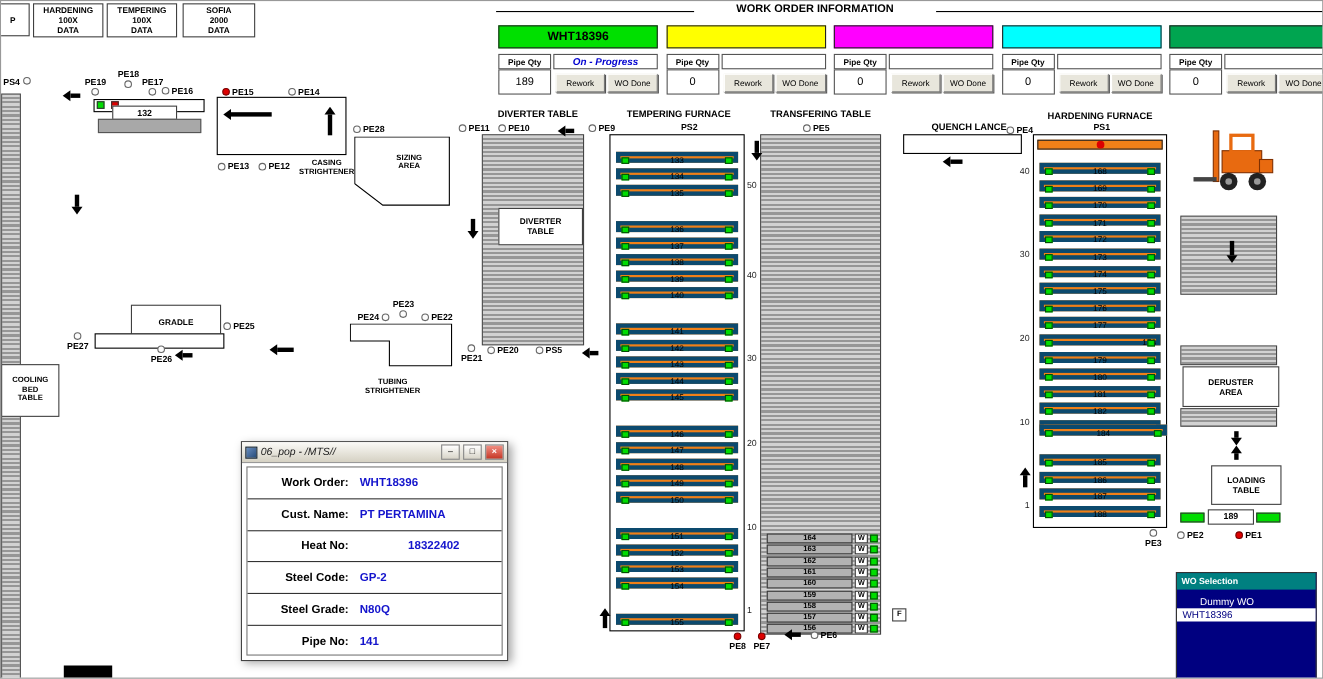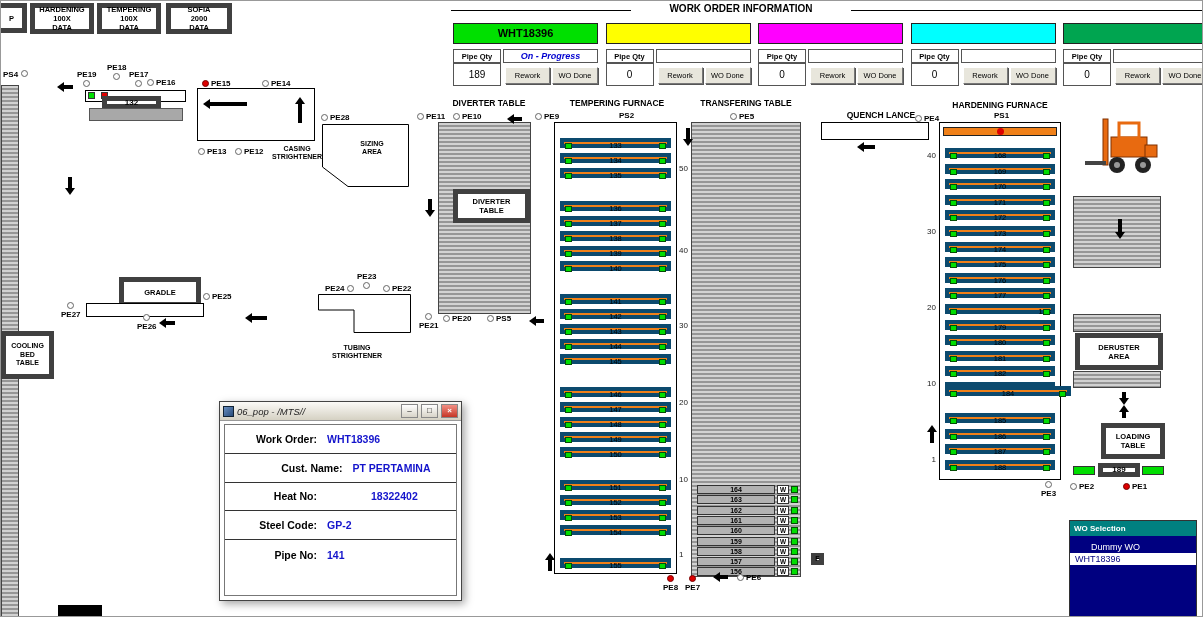--- a/index.html
+++ b/index.html
@@ -1,19 +1,19 @@
 <!DOCTYPE html>
 <html style="--orange: #f08018; --green: #00dd00; --red: #dd0000;"><head>
 <meta charset="utf-8">
 <style>
   *{box-sizing:border-box;margin:0;padding:0}
   body{background:#e8e8e8;font-family:"Liberation Sans",sans-serif}
   #root{position:relative;width:1203px;height:617px;background:#fff;overflow:hidden;border:1px solid #999;font-family:"Liberation Sans",sans-serif}
   .box{position:absolute;background:#fff;border:1px solid #000}
-  .lblbox{position:absolute;background:#fff;border:5px solid #404040;display:flex;align-items:center;justify-content:center;text-align:center;font-size:7.5px;font-weight:bold;white-space:pre-line;line-height:1.2}
+  .lblbox{position:absolute;background:#fff;border:1px solid #404040;display:flex;align-items:center;justify-content:center;text-align:center;font-size:7.5px;font-weight:bold;white-space:pre-line;line-height:1.2}
   .caption{position:absolute;font-size:7px;font-weight:bold;text-align:center;white-space:pre-line;line-height:1.2}
   .hdr{position:absolute;font-size:8.5px;font-weight:bold;text-align:center;white-space:nowrap}
   .hatch{position:absolute;border:1px solid #444;background:repeating-linear-gradient(to bottom,#d2d2d2 0 2px,#969696 2px 4px)}
   .cell{position:absolute;background:#fff;border:1px solid #555;display:flex;align-items:center;justify-content:center;font-size:7.5px;font-weight:bold}
   .btn3d{position:absolute;background:#e8e6dc;border:1px solid #777;border-top-color:#fff;border-left-color:#fff;box-shadow:1px 1px 0 #555;font-size:7.5px;display:flex;align-items:center;justify-content:center}
   .pipe{position:absolute;background:var(--orange);border:4px solid #0c4a6e;font-size:7.5px;font-weight:normal;text-align:center;color:#000}
   .ind{position:absolute;background:var(--green);border:1px solid #054d05}
   .tpipe{position:absolute;background:#b2b2b2;border:1px solid #333;font-size:7px;font-weight:bold;text-align:center}
   .wflag{position:absolute;background:#fff;border:1px solid #333;font-size:6.5px;font-weight:bold;text-align:center}
   .scale{position:absolute;font-size:8px;color:#222}
@@ -202,21 +202,21 @@
       <div class="pipe" style="left: 944px; top: 240.6px; width: 110px; height: 10px; line-height: 8px;">174<div class="ind" style="left: 1px; top: 1px; width: 7px; height: 6px;"></div><div class="ind" style="right: 1px; top: 1px; width: 7px; height: 6px;"></div></div>
       <div class="pipe" style="left: 944px; top: 256.2px; width: 110px; height: 10px; line-height: 8px;">175<div class="ind" style="left: 1px; top: 1px; width: 7px; height: 6px;"></div><div class="ind" style="right: 1px; top: 1px; width: 7px; height: 6px;"></div></div>
       <div class="pipe" style="left: 944px; top: 271.8px; width: 110px; height: 10px; line-height: 8px;">176<div class="ind" style="left: 1px; top: 1px; width: 7px; height: 6px;"></div><div class="ind" style="right: 1px; top: 1px; width: 7px; height: 6px;"></div></div>
       <div class="pipe" style="left: 944px; top: 287.4px; width: 110px; height: 10px; line-height: 8px;">177<div class="ind" style="left: 1px; top: 1px; width: 7px; height: 6px;"></div><div class="ind" style="right: 1px; top: 1px; width: 7px; height: 6px;"></div></div>
       <div class="pipe" style="left: 944px; top: 303px; width: 110px; height: 10px; line-height: 8px; text-align: right;">178<div class="ind" style="left: 1px; top: 1px; width: 7px; height: 6px;"></div><div class="ind" style="right: 1px; top: 1px; width: 7px; height: 6px;"></div></div>
       <div class="pipe" style="left: 944px; top: 318.6px; width: 110px; height: 10px; line-height: 8px;">179<div class="ind" style="left: 1px; top: 1px; width: 7px; height: 6px;"></div><div class="ind" style="right: 1px; top: 1px; width: 7px; height: 6px;"></div></div>
       <div class="pipe" style="left: 944px; top: 334.2px; width: 110px; height: 10px; line-height: 8px;">180<div class="ind" style="left: 1px; top: 1px; width: 7px; height: 6px;"></div><div class="ind" style="right: 1px; top: 1px; width: 7px; height: 6px;"></div></div>
       <div class="pipe" style="left: 944px; top: 349.8px; width: 110px; height: 10px; line-height: 8px;">181<div class="ind" style="left: 1px; top: 1px; width: 7px; height: 6px;"></div><div class="ind" style="right: 1px; top: 1px; width: 7px; height: 6px;"></div></div>
       <div class="pipe" style="left: 944px; top: 365.4px; width: 110px; height: 10px; line-height: 8px;">182<div class="ind" style="left: 1px; top: 1px; width: 7px; height: 6px;"></div><div class="ind" style="right: 1px; top: 1px; width: 7px; height: 6px;"></div></div>
       <div class="pipe" style="left: 944px; top: 381px; width: 110px; height: 10px; line-height: 8px;">183<div class="ind" style="left: 1px; top: 1px; width: 7px; height: 6px;"></div><div class="ind" style="right: 1px; top: 1px; width: 7px; height: 6px;"></div></div>
-      <div class="pipe" style="left: 944px; top: 385px; width: 126px; height: 10px; line-height: 8px;">184<div class="ind" style="left: 1px; top: 1px; width: 7px; height: 6px;"></div><div class="ind" style="right: 1px; top: 1px; width: 7px; height: 6px;"></div></div>
+      <div class="pipe" style="left: 944px; top: 385px; width: 116px; height: 10px; line-height: 8px;">184<div class="ind" style="left: 1px; top: 1px; width: 7px; height: 6px;"></div><div class="ind" style="right: 1px; top: 1px; width: 7px; height: 6px;"></div></div>
       <div class="pipe" style="left: 944px; top: 412.2px; width: 110px; height: 10px; line-height: 8px;">185<div class="ind" style="left: 1px; top: 1px; width: 7px; height: 6px;"></div><div class="ind" style="right: 1px; top: 1px; width: 7px; height: 6px;"></div></div>
       <div class="pipe" style="left: 944px; top: 427.8px; width: 110px; height: 10px; line-height: 8px;">186<div class="ind" style="left: 1px; top: 1px; width: 7px; height: 6px;"></div><div class="ind" style="right: 1px; top: 1px; width: 7px; height: 6px;"></div></div>
       <div class="pipe" style="left: 944px; top: 443.4px; width: 110px; height: 10px; line-height: 8px;">187<div class="ind" style="left: 1px; top: 1px; width: 7px; height: 6px;"></div><div class="ind" style="right: 1px; top: 1px; width: 7px; height: 6px;"></div></div>
       <div class="pipe" style="left: 944px; top: 459px; width: 110px; height: 10px; line-height: 8px;">188<div class="ind" style="left: 1px; top: 1px; width: 7px; height: 6px;"></div><div class="ind" style="right: 1px; top: 1px; width: 7px; height: 6px;"></div></div>
       <div class="tpipe" style="left: 696px; top: 484px; width: 78px; height: 9px; line-height: 7px;">164</div>
       <div class="wflag" style="left: 776px; top: 484px; width: 12px; height: 9px; line-height: 7px;">W</div>
       <div class="ind" style="left: 790px; top: 485px; width: 7px; height: 7px;"></div>
       <div class="tpipe" style="left: 696px; top: 494.3px; width: 78px; height: 9px; line-height: 7px;">163</div>
       <div class="wflag" style="left: 776px; top: 494.3px; width: 12px; height: 9px; line-height: 7px;">W</div>
       <div class="ind" style="left: 790px; top: 495.3px; width: 7px; height: 7px;"></div>
@@ -454,31 +454,35 @@
       <div class="pt-title">06_pop - /MTS//</div>
       <div class="wbtn">–</div>
       <div class="wbtn">□</div>
       <div class="wbtn close">×</div>
     </div>
     <div id="popup-rows">
         <div class="prow" style="position: relative;">
           <div class="pl" style="position: relative;">Work Order:</div>
           <div class="pv" style="position: relative;">WHT18396</div>
         </div>
-        <div class="prow" style="position: relative; justify-content: center;">
+        <div class="prow" style="position: relative;">
           <div class="pl" style="position: relative;">Cust. Name:</div>
           <div class="pv" style="position: relative;">PT PERTAMINA</div>
         </div>
         <div class="prow" style="position: relative; gap: 44px;">
           <div class="pl" style="position: relative;">Heat No:</div>
           <div class="pv" style="position: relative;">18322402</div>
         </div>
         <div class="prow" style="position: relative;">
           <div class="pl" style="position: relative;">Steel Code:</div>
           <div class="pv" style="position: relative;">GP-2</div>
+        </div>
+        <div class="prow" style="position: relative;">
+          <div class="pl" style="position: relative;">Steel Grade:</div>
+          <div class="pv" style="position: relative;">N80Q</div>
         </div>
         <div class="prow" style="position: relative;">
           <div class="pl" style="position: relative;">Pipe No:</div>
           <div class="pv" style="position: relative;">141</div>
         </div>
       </div>
   </div>
 
   <div id="wo-sel">
     <div class="ws-hdr">WO Selection</div>

